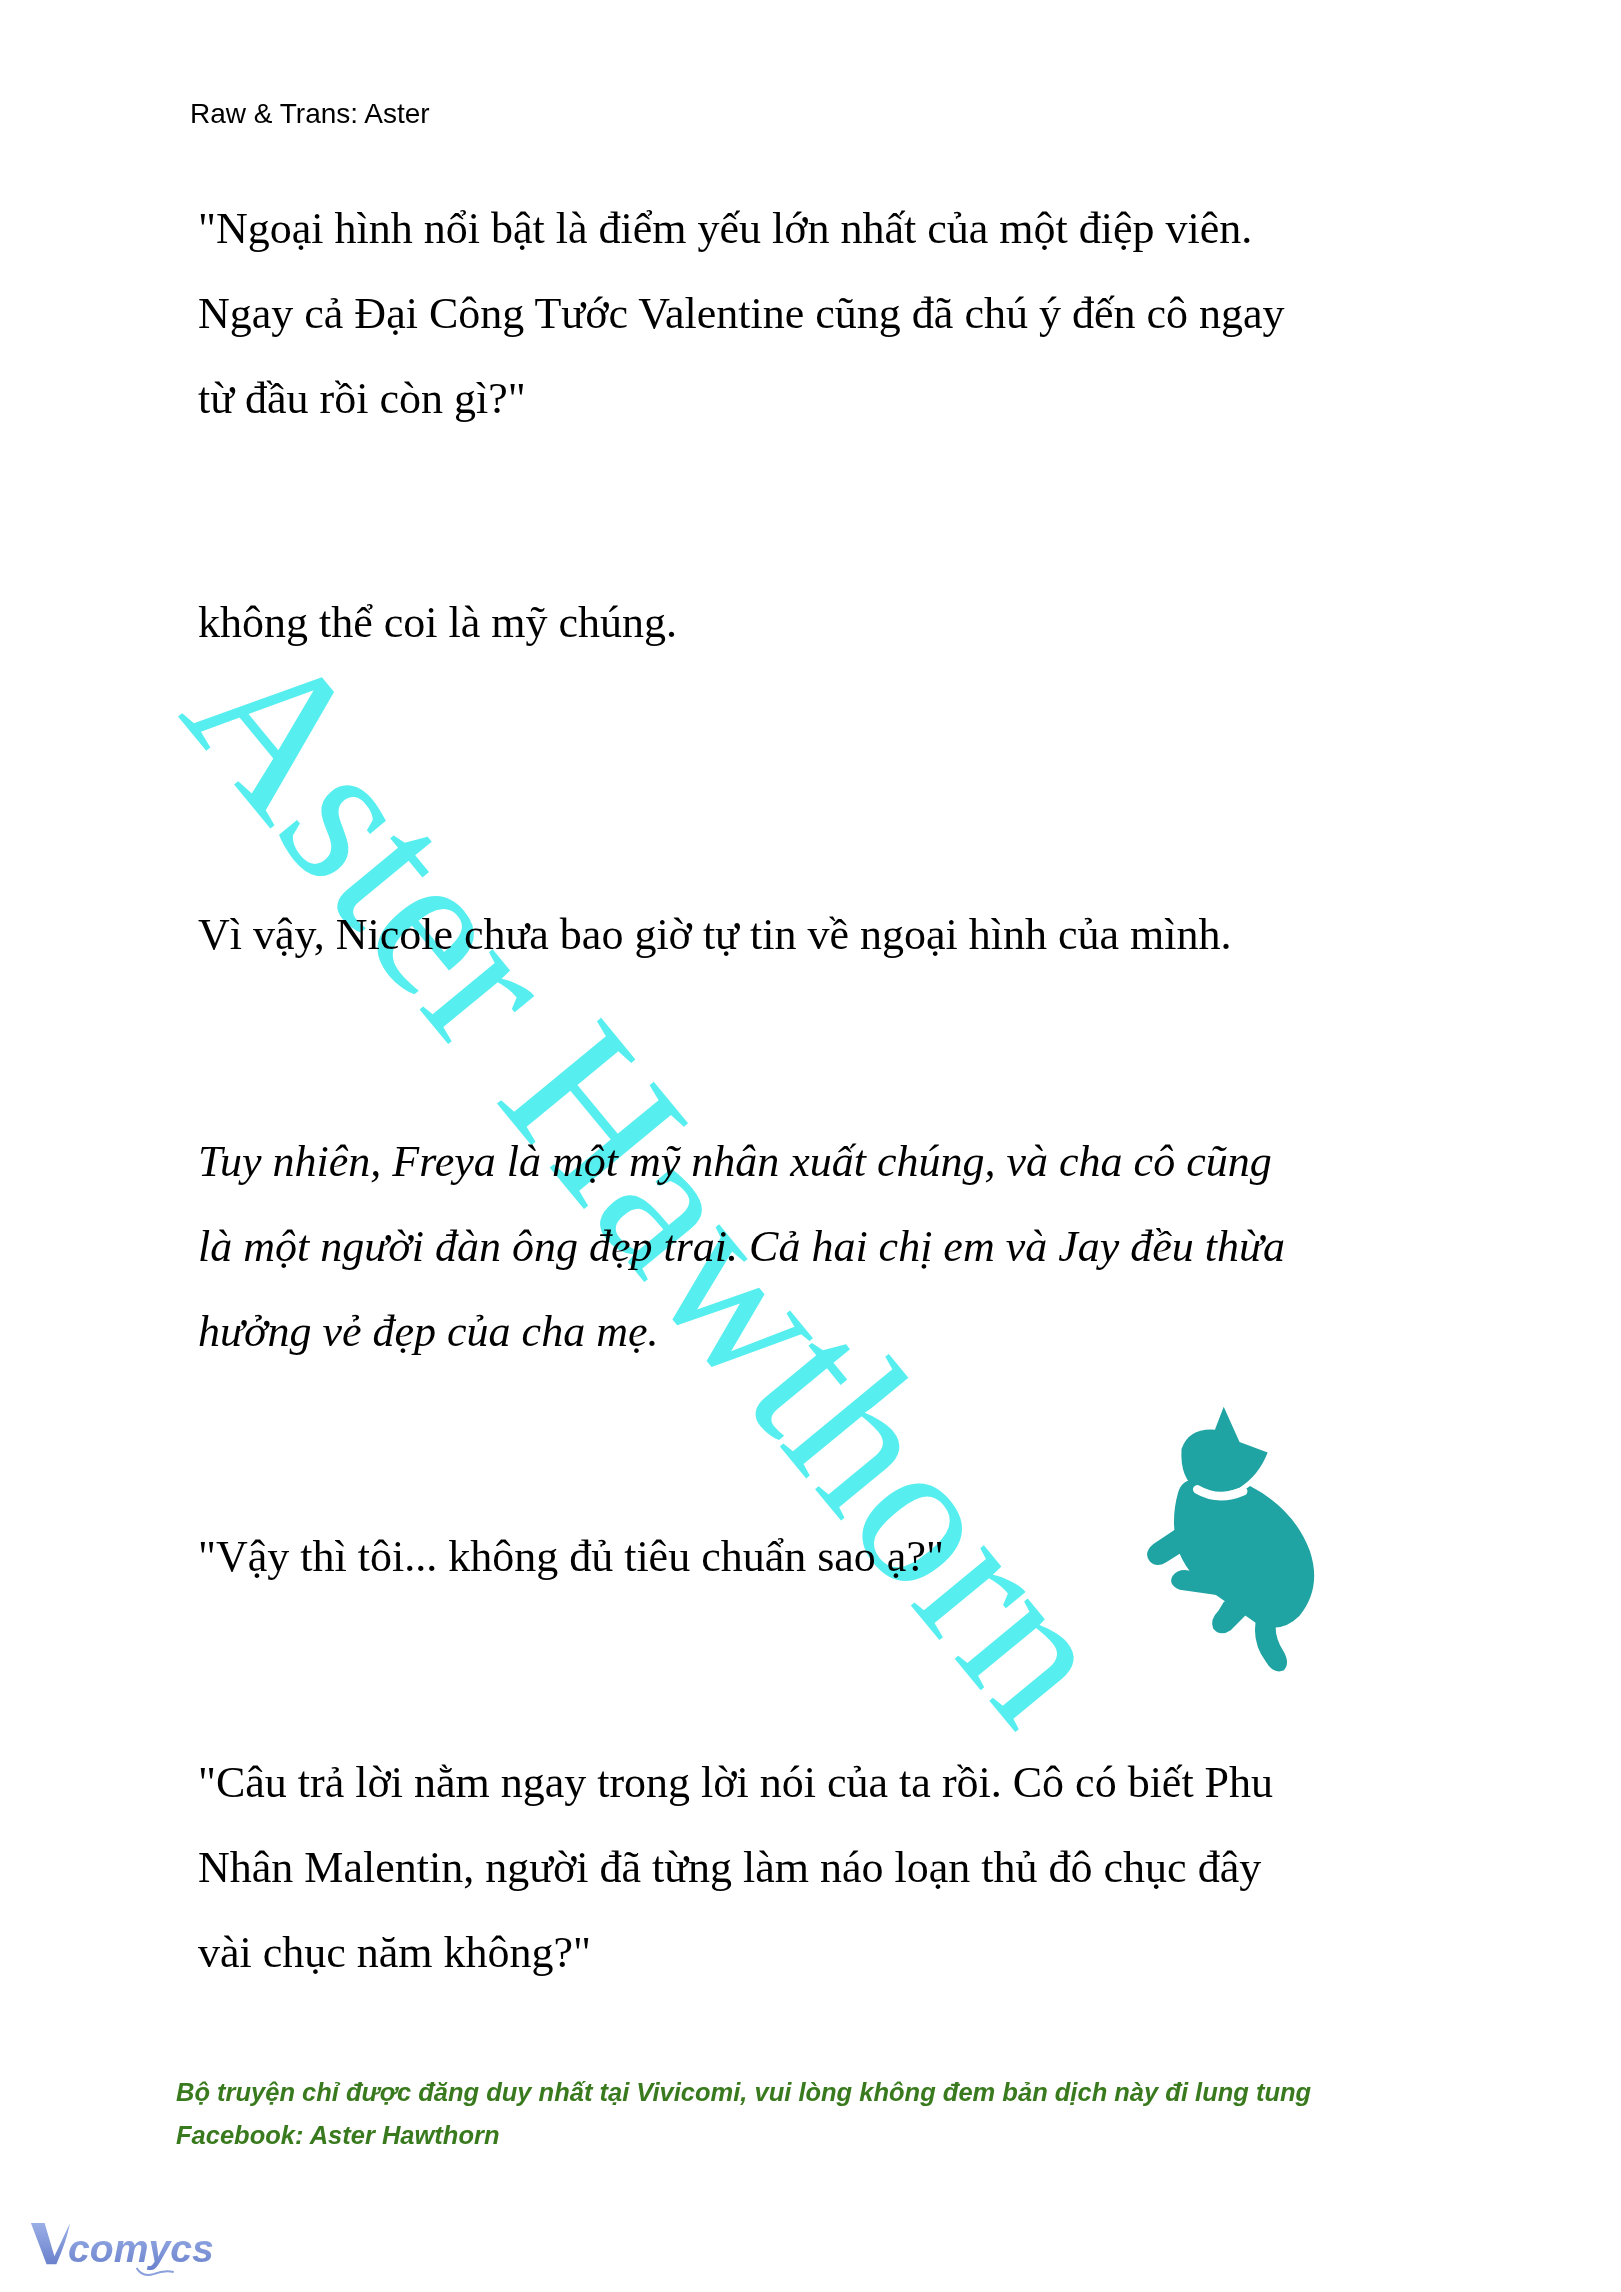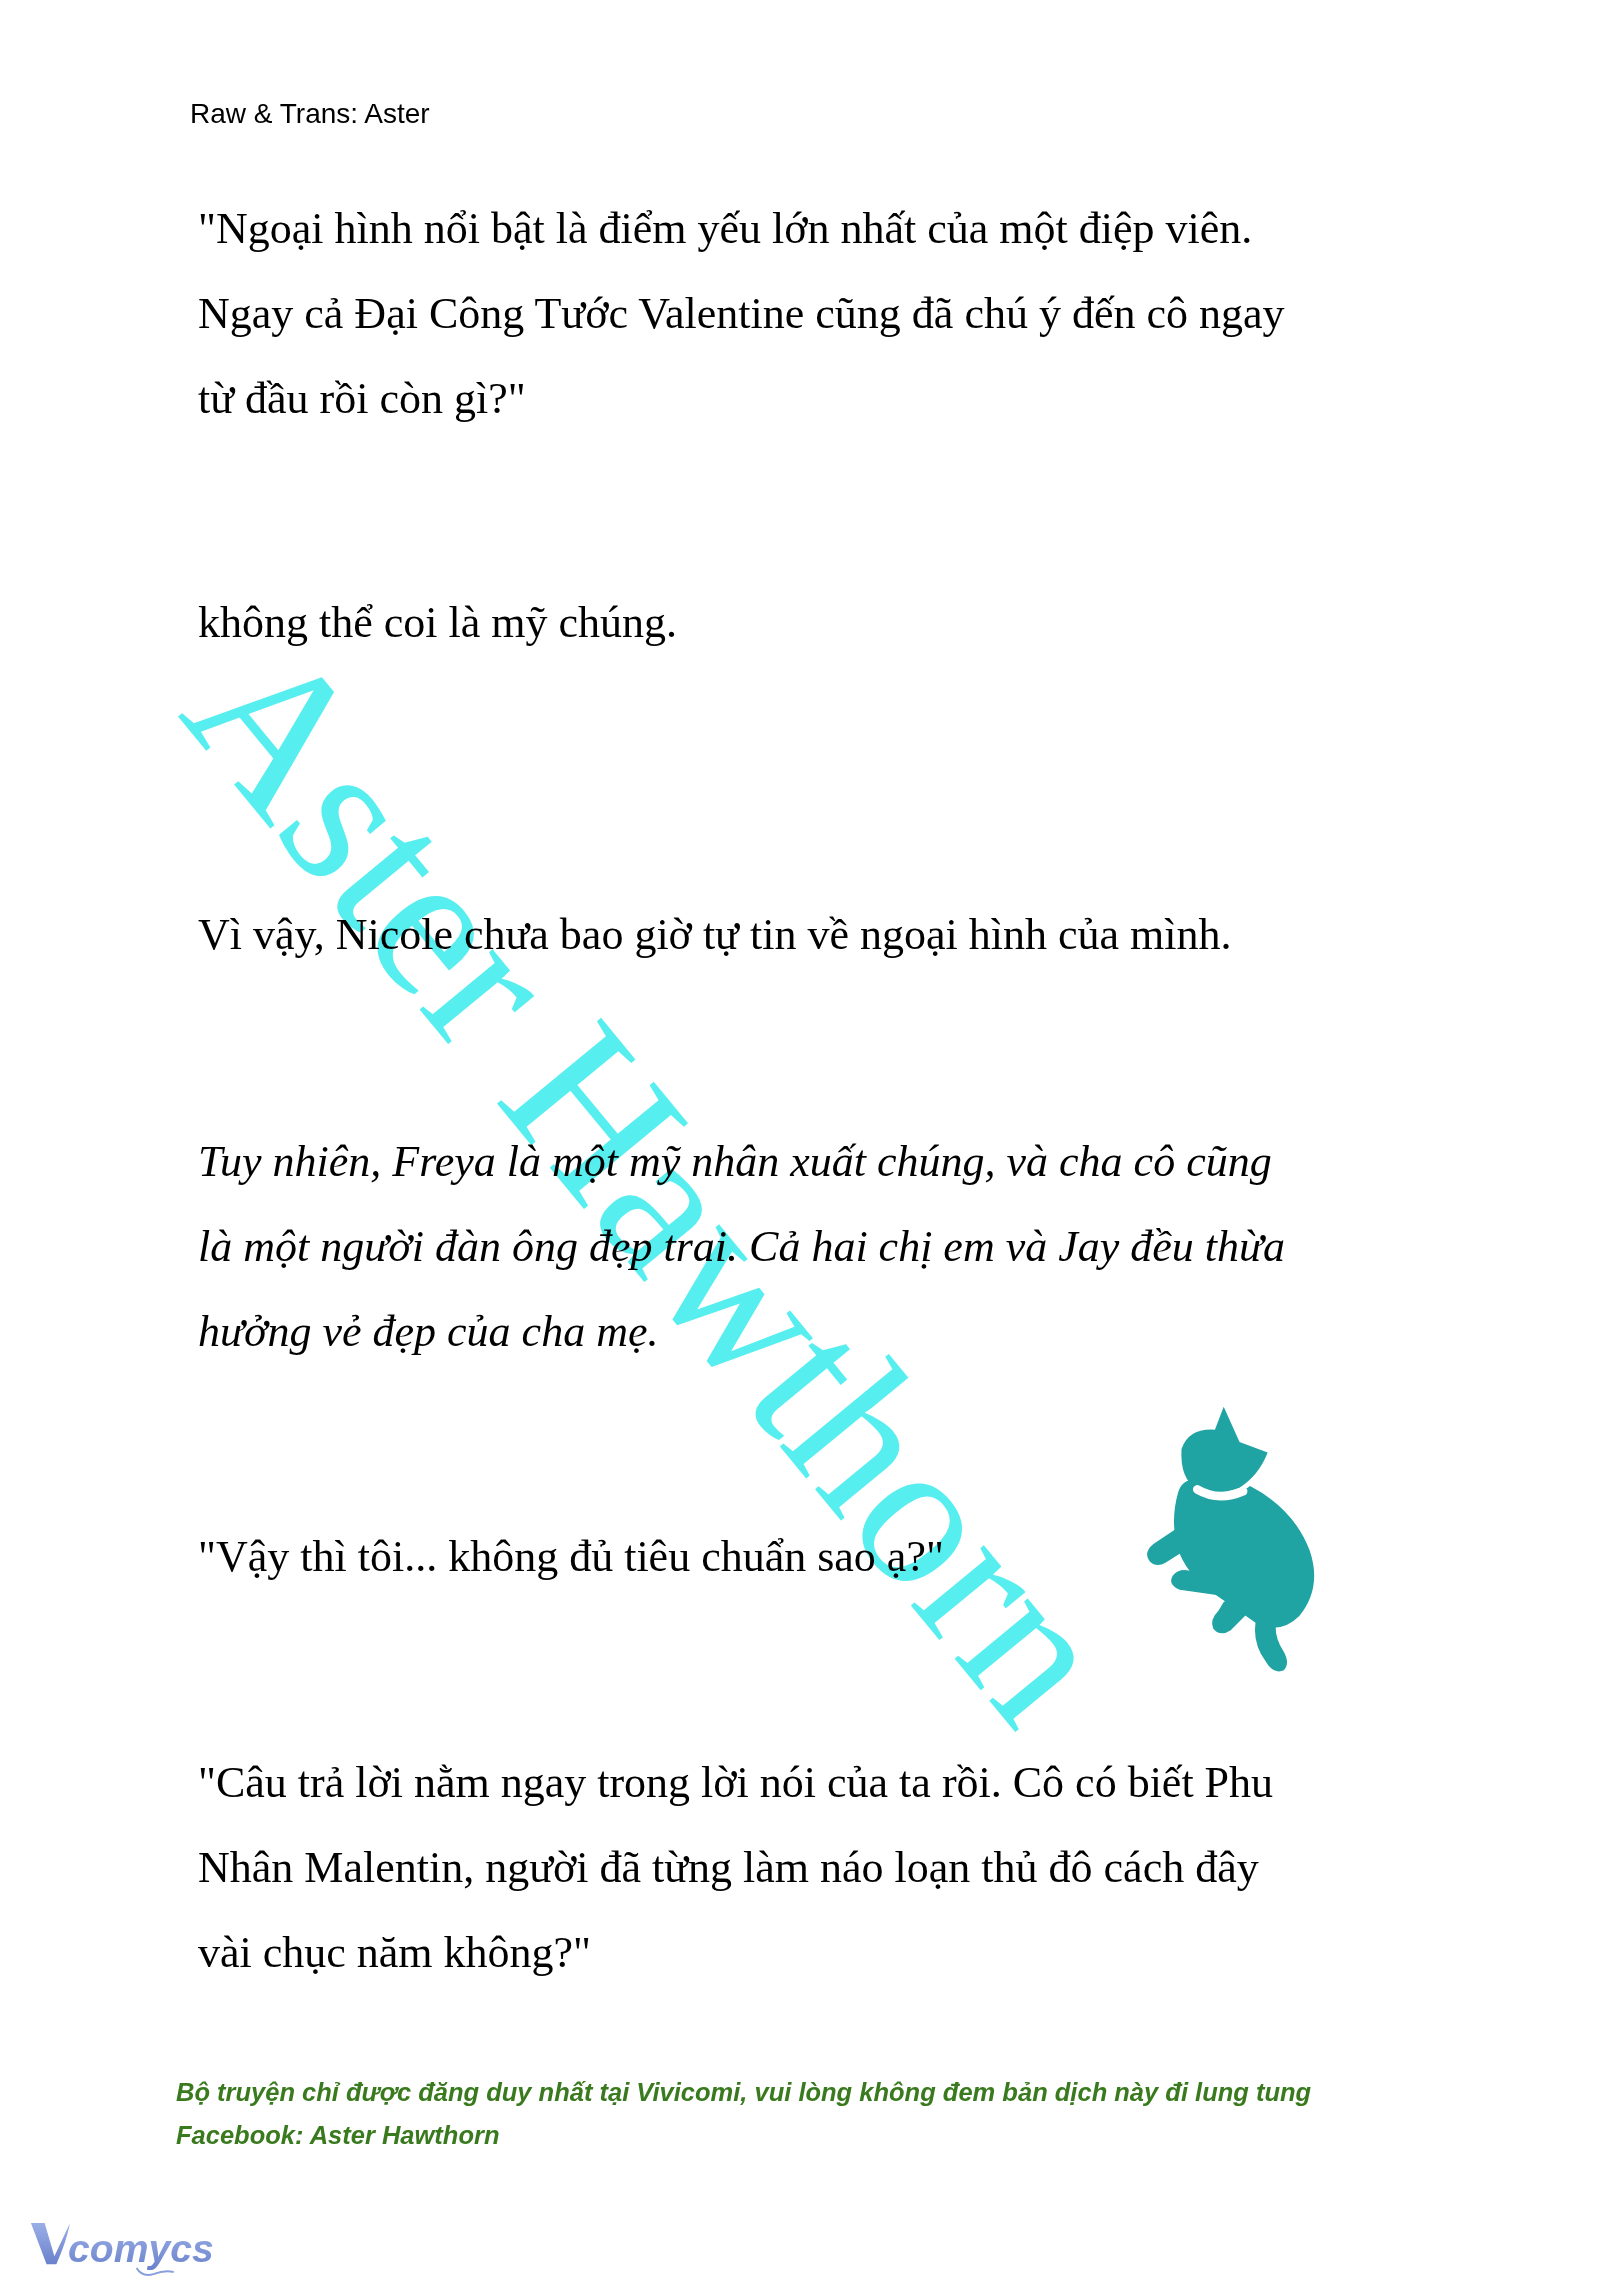--- a/index.html
+++ b/index.html
@@ -105,21 +105,21 @@
   <span class="line">là một người đàn ông đẹp trai. Cả hai chị em và Jay đều thừa</span>
   <span class="line">hưởng vẻ đẹp của cha mẹ.</span>
 </div>
 
 <div class="para" style="top:1514px;">
   <span class="line">"Vậy thì tôi... không đủ tiêu chuẩn sao ạ?"</span>
 </div>
 
 <div class="para" style="top:1740px;">
   <span class="line">"Câu trả lời nằm ngay trong lời nói của ta rồi. Cô có biết Phu</span>
-  <span class="line">Nhân Malentin, người đã từng làm náo loạn thủ đô cách đây</span>
+  <span class="line">Nhân Malentin, người đã từng làm náo loạn thủ đô chục đây</span>
   <span class="line">vài chục năm không?"</span>
 </div>
 
 <div class="watermark">Aster Hawthorn</div>
 
 <svg class="cat" viewBox="0 0 240 340" xmlns="http://www.w3.org/2000/svg">
   <g fill="#20a3a3">
 
     <path d="M62 62 Q70 38 100 40 L110 14 L128 54 L160 66 Q150 92 128 106 Q102 116 80 108 Q60 96 62 62 Z"></path>
 

